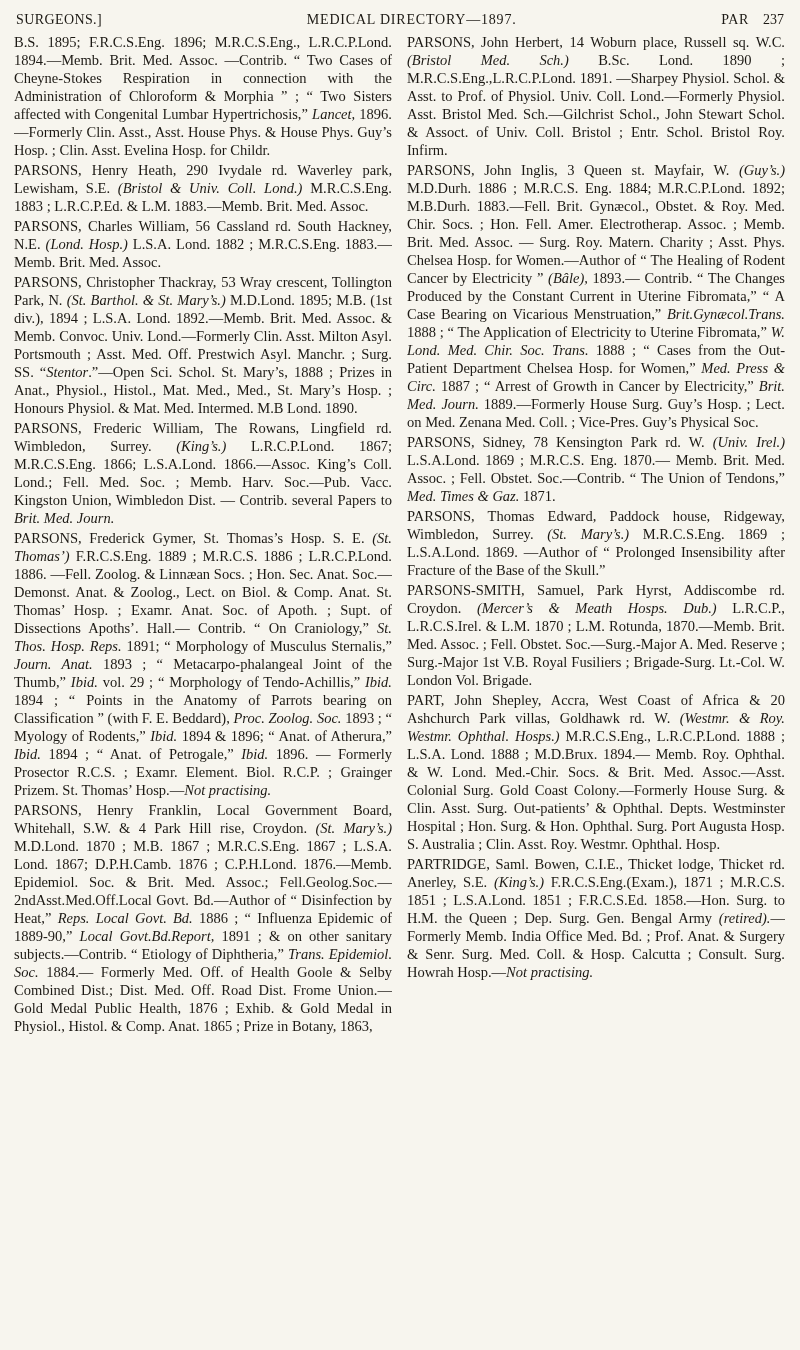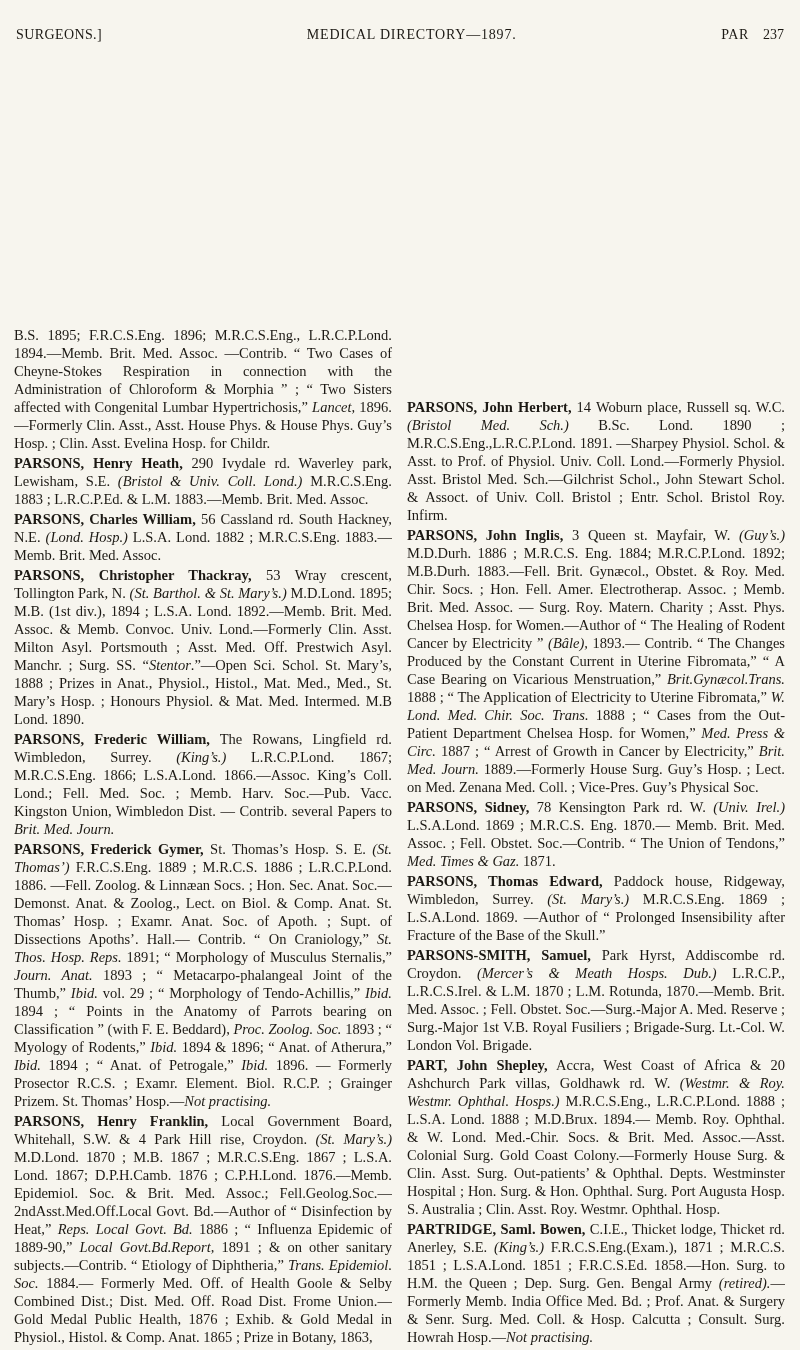--- a/index.html
+++ b/index.html
@@ -7,53 +7,53 @@
     width: 800px; height: 1350px;
     background: #f7f5ee;
     color: #1c1914;
     font-family: "Liberation Serif", "DejaVu Serif", serif;
     overflow: hidden;
   }
   .page {
     position: relative;
     width: 800px; height: 1350px;
     box-sizing: border-box;
-    padding: 25px 14px 8px 14px;
+    padding: 10px 14px 8px 14px;
   }
   .running-head {
     display: flex;
     justify-content: space-between;
     align-items: baseline;
     font-size: 14px;
     padding: 2px 2px 5px 2px;
   }
   .running-head .section { letter-spacing: 0.4px; }
   .running-head .title { letter-spacing: 0.8px; text-align: right; }
   .running-head .folio-group { display: flex; gap: 14px; align-items: center; }
   .running-head .guide { letter-spacing: 0.6px; }
   .page-body {
     display: flex;
-    align-items: flex-end;
+    align-items: flex-start;
     height: 1300px;
     overflow: hidden;
   }
   .col {
     width: 378px;
     text-align: justify;
     font-size: 14.5px;
     line-height: 18px;
     overflow: hidden;
   }
   .divider {
     width: 1px;
     background: #8f897a;
     margin: 0 7px;
   }
   .entry { margin: 0 0 2px 0; }
-  .ename { font-weight: bold; }
+  .ename { font-weight: normal; }
   .entry i { font-style: italic; }
 </style>
 </head>
 <body>
 
 <div class="page">
   <div class="running-head">
     <span class="section">SURGEONS.]</span>
     <span class="title">MEDICAL DIRECTORY—1897.</span>
     <span class="folio-group">

